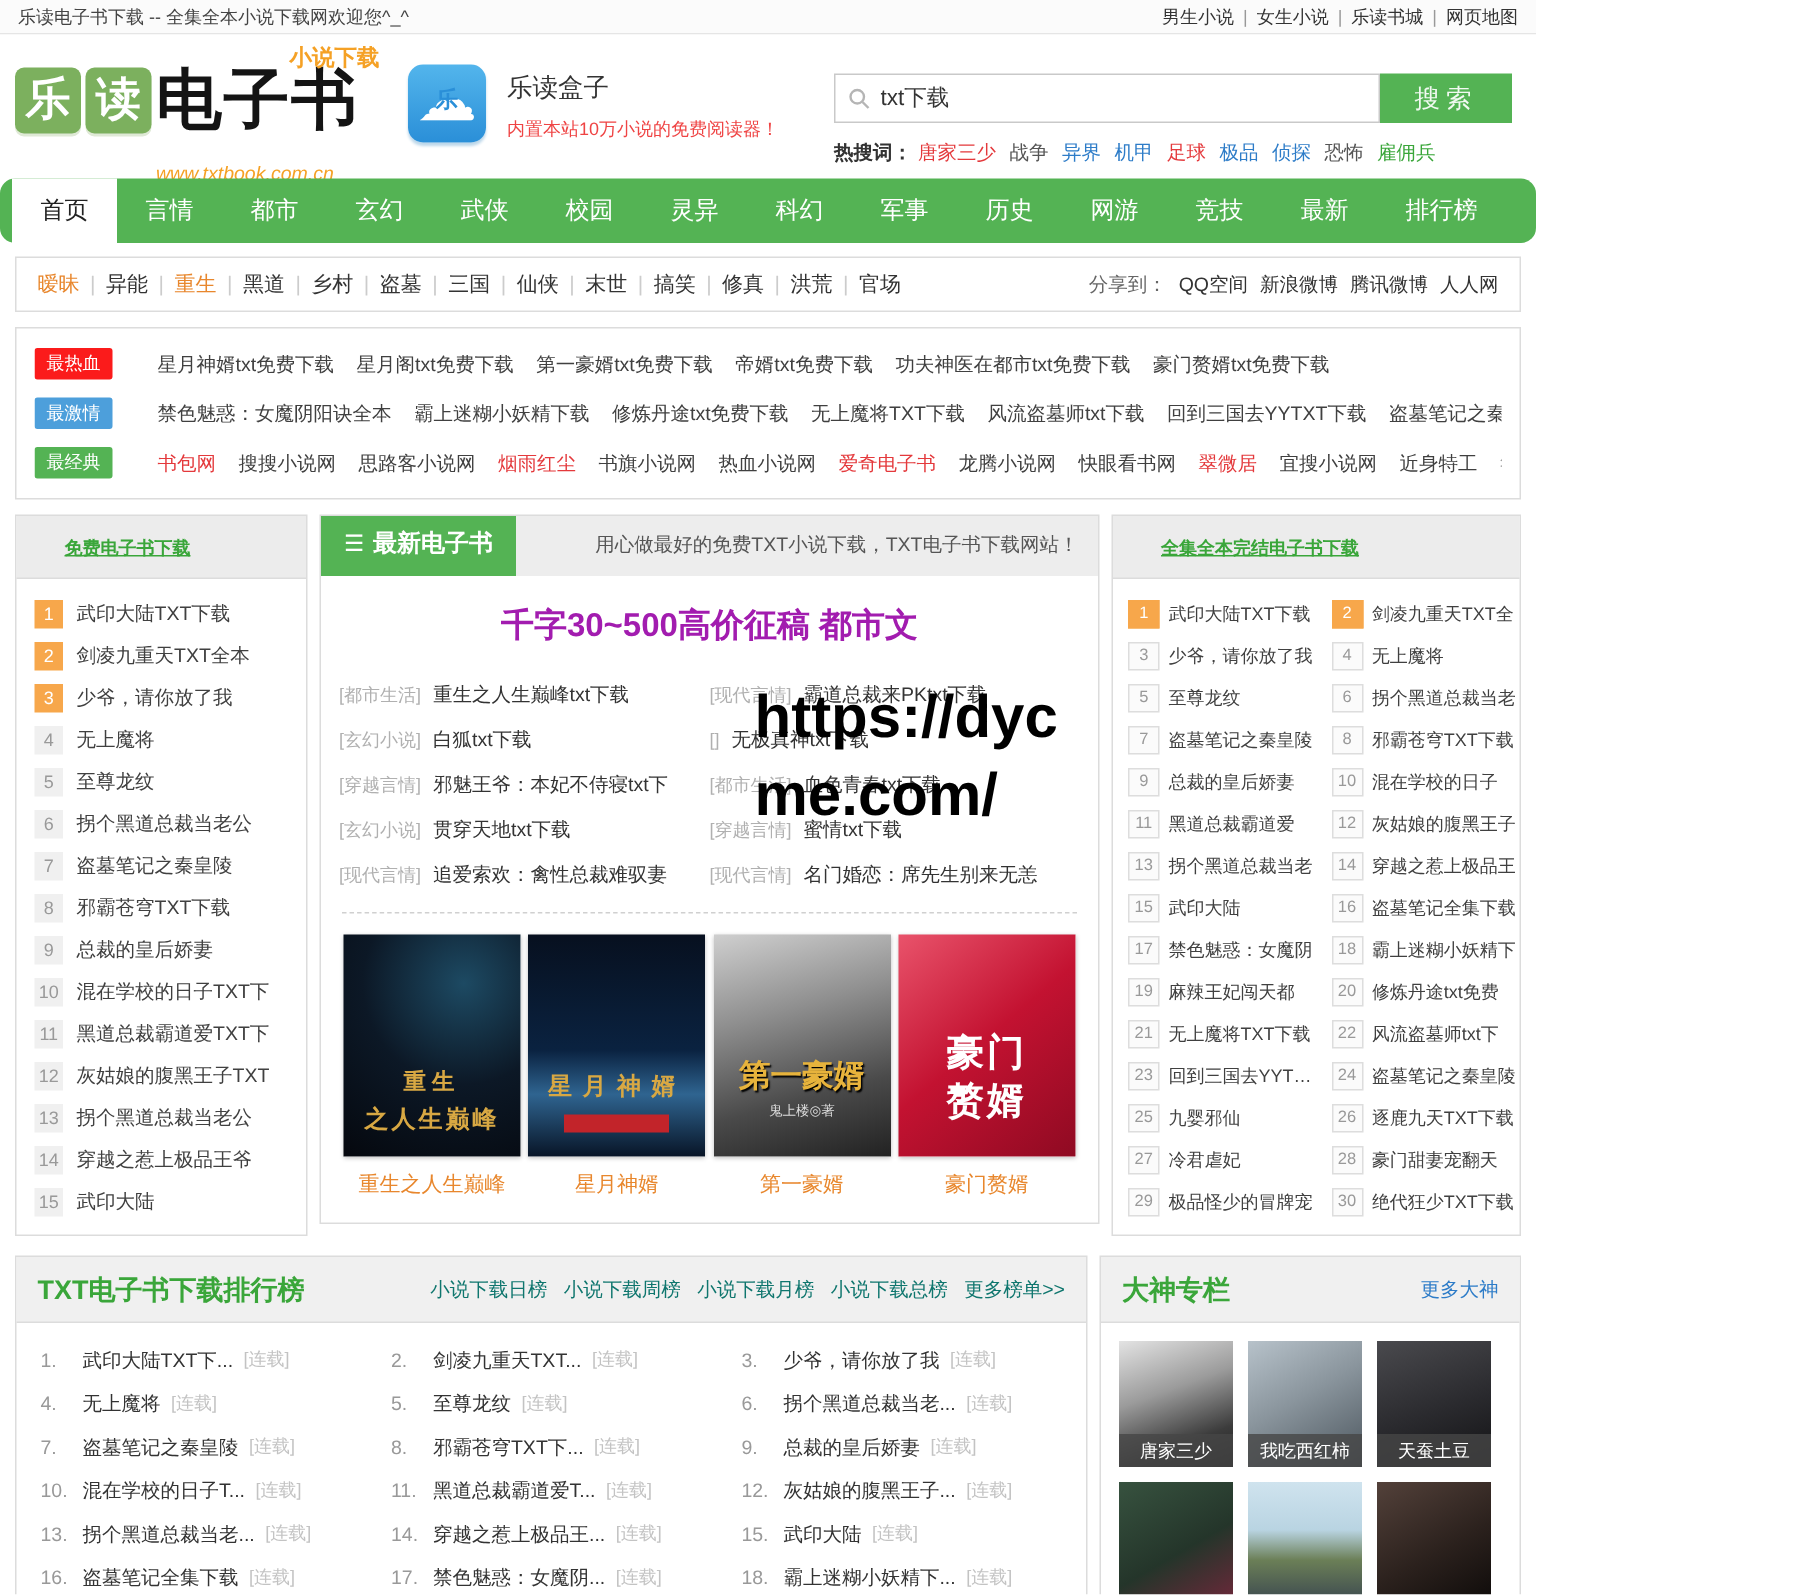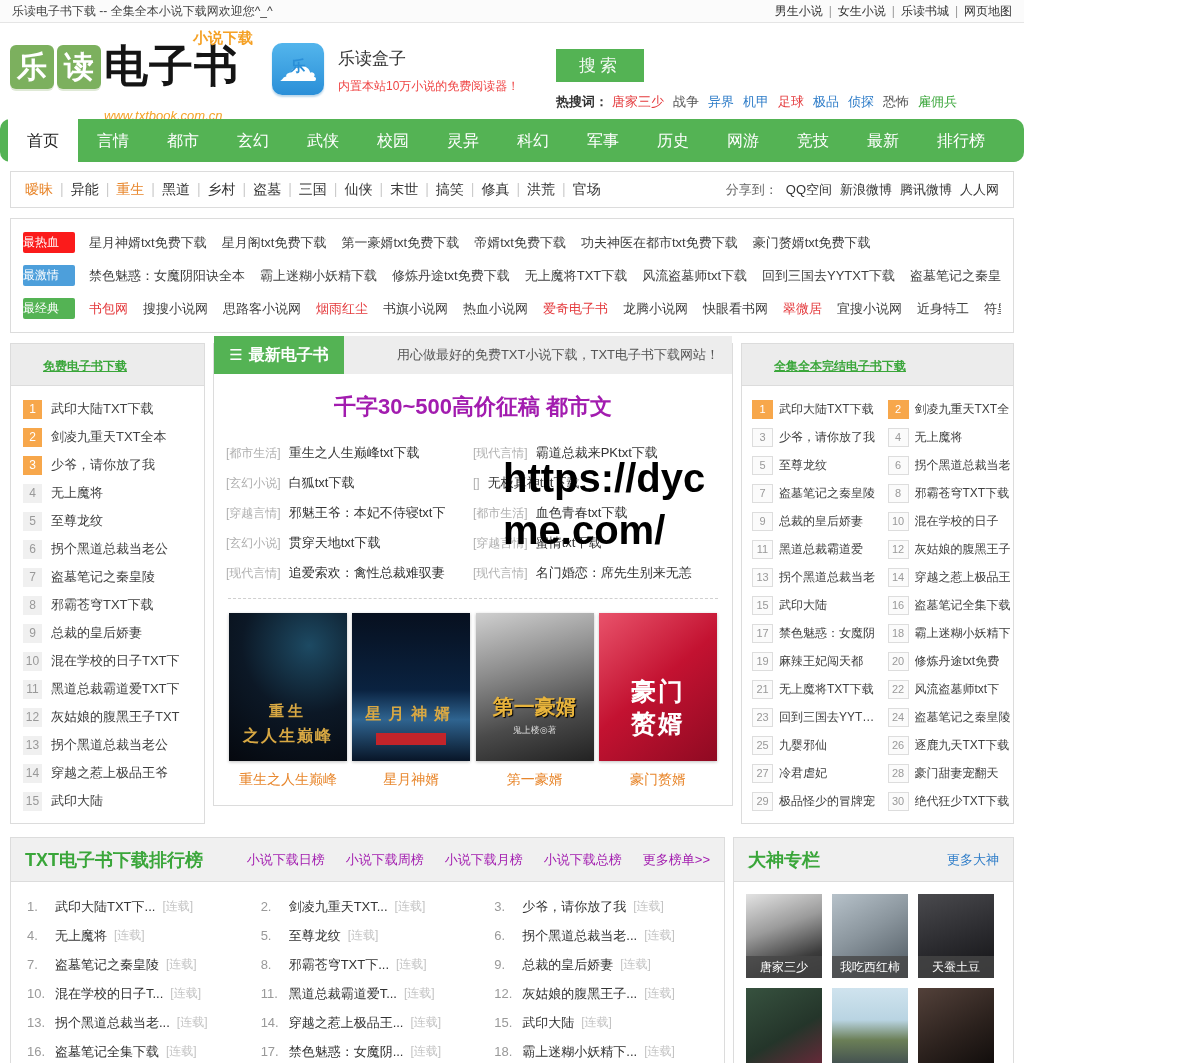--- a/index.html
+++ b/index.html
@@ -59,40 +59,40 @@
   .subnav .items a { color:#333; }
   .subnav .items a.hot { color:#e8872d; }
   .subnav .items .sep { color:#ccc; margin:0 7px; }
   .share { font-size:13px; color:#666; }
   .share a { color:#333; margin-left:8px; }
 
   
   .hotbox { margin:10px 10px 0; border:1px solid #dcdcdc; padding:7px 12px; background:#fff; }
   .hotrow { height:33px; display:flex; align-items:center; overflow:hidden; white-space:nowrap; }
   .hotrow .badge { flex:0 0 52px; height:21px; line-height:21px; border-radius:2px; color:#fff;
-                   font-size:12px; margin-right:14px; }
+                   font-size:12px; text-align:center; margin-right:30px; }
   .b-red { background:#fb1b1b; } .b-blue { background:#4d9fdb; } .b-green { background:#54b354; }
   .hotrow a { font-size:13px; margin-right:15px; }
   .hotrow a.c-red { color:#e4393c; }
 
   
   .main { margin:10px 10px 0; display:flex; align-items:flex-start; }
   .panel { border:1px solid #dcdcdc; background:#fff; }
   .panel-head { height:42px; line-height:42px; background:#ececec; border-bottom:1px solid #dcdcdc; }
   .panel-head .ttl { color:#3aa63a; font-size:12px; font-weight:bold; padding-left:32px;text-decoration:underline; }
   .p-left { width:195px; }
   .p-left ul { padding:9px 0 8px; }
   .p-left li { height:28px; display:flex; align-items:center; padding-left:12px; overflow:hidden; white-space:nowrap; }
   .numbadge { flex:0 0 19px; height:19px; line-height:19px; font-size:12px; text-align:center;
               background:#f0f0f0; color:#999; margin-right:9px; }
   .numbadge.top { background:#f7a74b; color:#fff; }
   .p-left a { font-size:13px; }
 
   .p-center { width:520px; margin:0 8px; }
-  .c-head { height:30px; display:flex;align-items:flex-end; }
+  .c-head { height:40px; display:flex; }
   .c-tab { width:130px; background:#54b354; color:#fff; font-size:16px; font-weight:bold;
            line-height:38px; text-align:center; }
   .c-tab .bars { font-weight:normal; margin-right:6px; font-size:15px; }
   .c-slogan { flex:1; background:#ededed; line-height:38px; text-align:right; padding-right:13px;
               font-size:13px; color:#555; }
   .promo { text-align:center; margin:18px 0 10px; font-size:22px; font-weight:bold; color:#a21caf; }
   .clinks { display:flex; flex-wrap:wrap; padding:6px 12px 2px; }
   .clinks li { width:50%; height:30px; line-height:30px; display:flex; overflow:hidden; white-space:nowrap; }
   .clinks .cat { color:#b0b0b0; font-size:12px; margin-right:8px; flex-shrink:0; }
   .clinks a { font-size:13px; color:#333; overflow:hidden; text-overflow:ellipsis; }
@@ -123,21 +123,21 @@
   .rbadge.top { background:#f7a74b; border-color:#f7a74b; color:#fff; }
   .p-right a { font-size:12px; overflow:hidden; text-overflow:ellipsis; }
 
   
   .bottom { margin:13px 10px 0; display:flex; align-items:flex-start; }
   .rankp { width:715px; }
   .b-head { height:44px; background:#f0f0f0; border-bottom:1px solid #dcdcdc; display:flex;
             align-items:center; justify-content:space-between; padding:0 14px; }
   .b-head .ttl { color:#3aa63a; font-size:18px; font-weight:bold; }
   .b-head .tabs { font-size:13px; color:#333; }
-  .b-head .tabs a { color:#a21caf; margin-left:21px; }
+  .b-head .tabs a { color:#0f766e; margin-left:11px; }
   .b-head .more { color:#2d7cc8; margin-left:5px; font-size:13px; }
   .ranklist { display:flex; flex-wrap:wrap; padding:10px 6px; }
   .ranklist li { width:33.33%; height:29px; line-height:29px; display:flex; padding-left:10px; overflow:hidden; white-space:nowrap; }
   .ranklist .num { color:#999; width:28px; font-size:13px; flex-shrink:0; }
   .ranklist a { font-size:13px; color:#333; max-width:148px; overflow:hidden; text-overflow:ellipsis; }
   .ranklist .st { color:#c3c3c3; font-size:12px; margin-left:7px; }
 
   .godsp { flex:1; margin-left:8px; }
   .gods-grid { display:flex; flex-wrap:wrap; gap:10px; padding:12px; }
   .gcard { position:relative; width:76px; height:84px; overflow:hidden; cursor:pointer; }
@@ -176,20 +176,27 @@
         <span class="cloud">☁</span>
         <span class="zi">乐</span>
       </div>
       <div class="app-text">
         <div class="app-title">乐读盒子</div>
         <div class="app-sub">内置本站10万小说的免费阅读器！</div>
       </div>
     </div>
     <div class="search">
       <div class="search-row">
+        <div class="search-input">
+          <svg class="mag" width="16" height="16" viewBox="0 0 16 16">
+            <circle cx="6.5" cy="6.5" r="4.5" fill="none" stroke="#b5b5b5" stroke-width="1.6"></circle>
+            <line x1="10" y1="10" x2="14" y2="14" stroke="#b5b5b5" stroke-width="1.6"></line>
+          </svg>
+          <input type="text" value="txt下载" style="">
+        </div>
         <button class="search-btn">搜索</button>
       </div>
       <div class="hotwords">
         <span class="lbl">热搜词：</span><span><a class="c-red">唐家三少</a><a class="c-dark">战争</a><a class="c-blue">异界</a><a class="c-blue">机甲</a><a class="c-red">足球</a><a class="c-blue">极品</a><a class="c-blue">侦探</a><a class="c-dark">恐怖</a><a class="c-green">雇佣兵</a></span>
       </div>
     </div>
   </div>
 
   <ul class="nav">
       <li class="active">首页</li>

